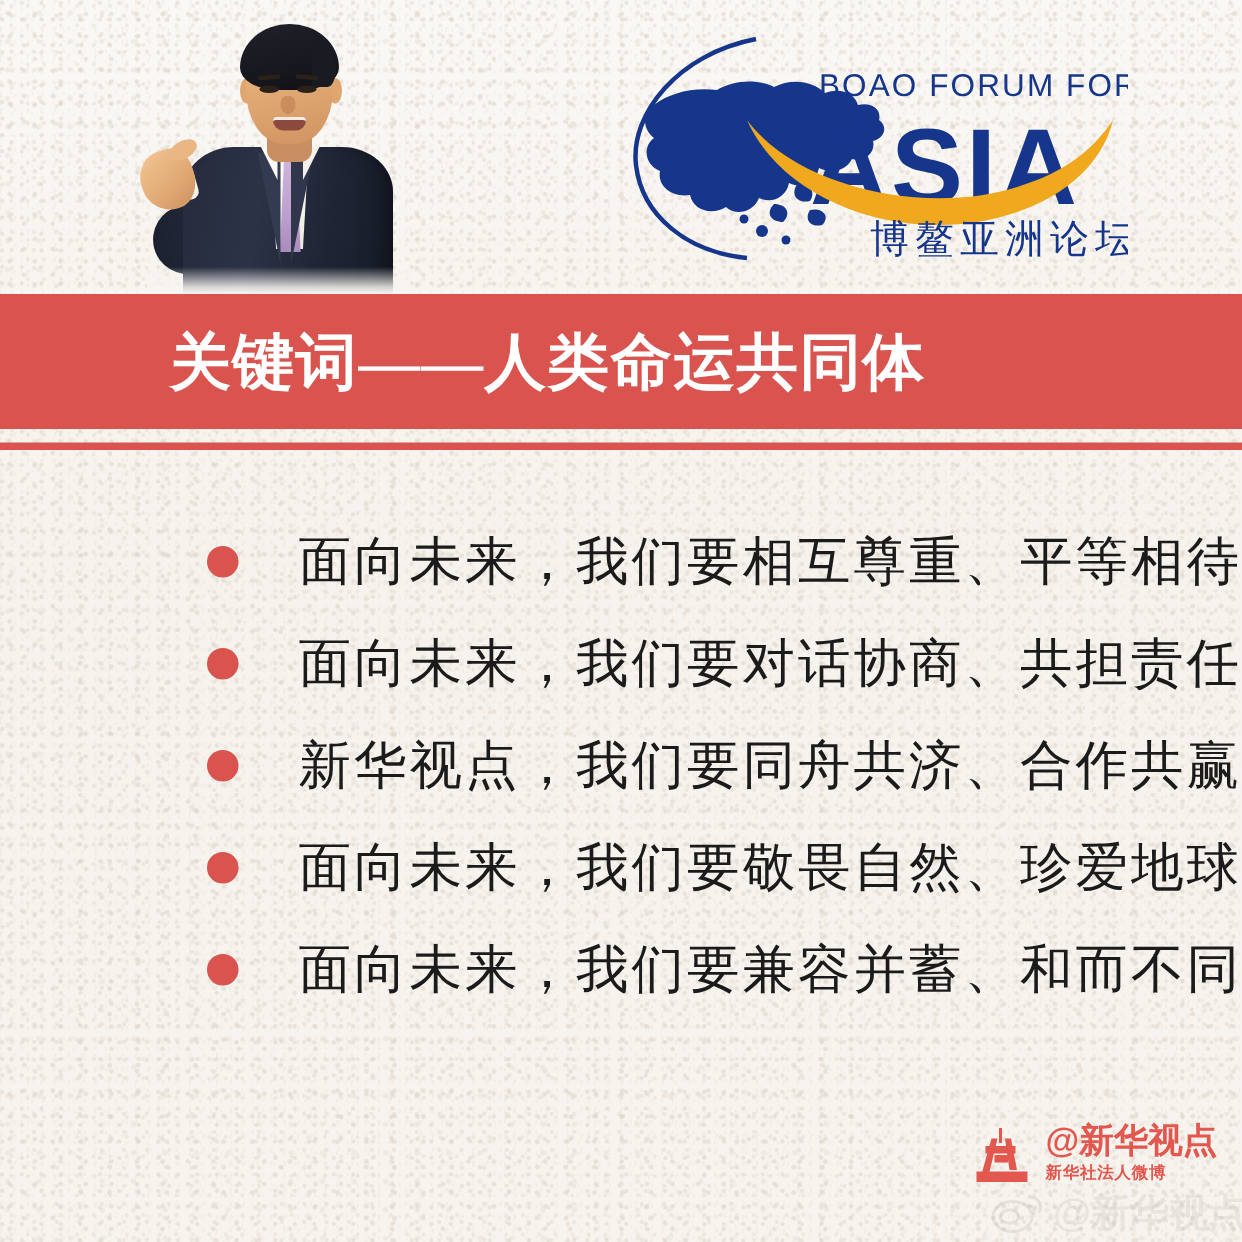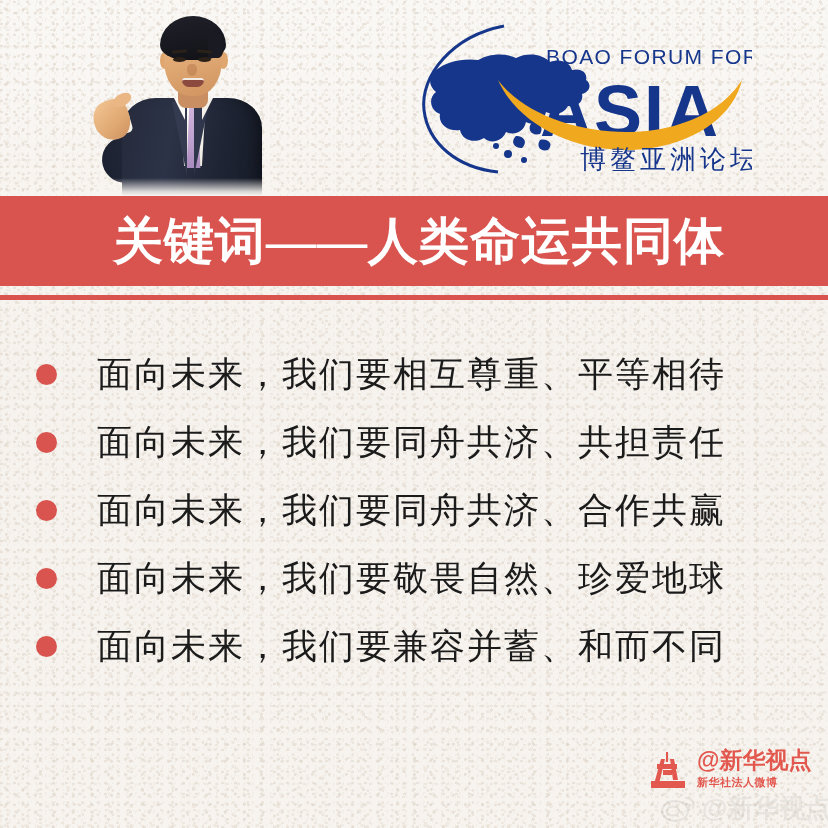--- a/index.html
+++ b/index.html
@@ -258,21 +258,21 @@
     width: 828px;
     height: 90px;
     background: #d9544f;
     display: flex;
     align-items: center;
   }
   .banner-title {
     margin-left: 113px;
     color: #ffffff;
     font-family: "Liberation Serif", "DejaVu Serif", serif;
-    font-size: 50px;
+    font-size: 41px;
     font-weight: bold;
     letter-spacing: 1px;
     white-space: nowrap;
   }
   .rule-gap {
     position: absolute;
     left: 0; top: 286px;
     width: 828px; height: 9px;
     background: transparent;
   }
@@ -287,20 +287,21 @@
   .list {
     position: absolute;
     left: 0;
     top: 340px;
     width: 828px;
   }
   .row {
     display: flex;
     align-items: center;
     height: 68px;
+    justify-content: flex-end;
   }
   .dot {
     flex: 0 0 auto;
     margin-left: 36px;
     width: 21px;
     height: 21px;
     border-radius: 50%;
     background: #d9544f;
   }
   .row-text {
@@ -442,25 +443,25 @@
   <div class="rule-gap"></div>
   <div class="rule-line"></div>
 
   <div class="list">
     <div class="row">
       <span class="dot"></span>
       <span class="row-text">面向未来，我们要相互尊重、平等相待</span>
     </div>
     <div class="row">
       <span class="dot"></span>
-      <span class="row-text">面向未来，我们要同舟共济、共担责任</span>
+      <span class="row-text">面向未来，我们要对话协商、共担责任</span>
     </div>
     <div class="row">
       <span class="dot"></span>
-      <span class="row-text">面向未来，我们要同舟共济、合作共赢</span>
+      <span class="row-text">新华视点，我们要同舟共济、合作共赢</span>
     </div>
     <div class="row">
       <span class="dot"></span>
       <span class="row-text">面向未来，我们要敬畏自然、珍爱地球</span>
     </div>
     <div class="row">
       <span class="dot"></span>
       <span class="row-text">面向未来，我们要兼容并蓄、和而不同</span>
     </div>
   </div>

